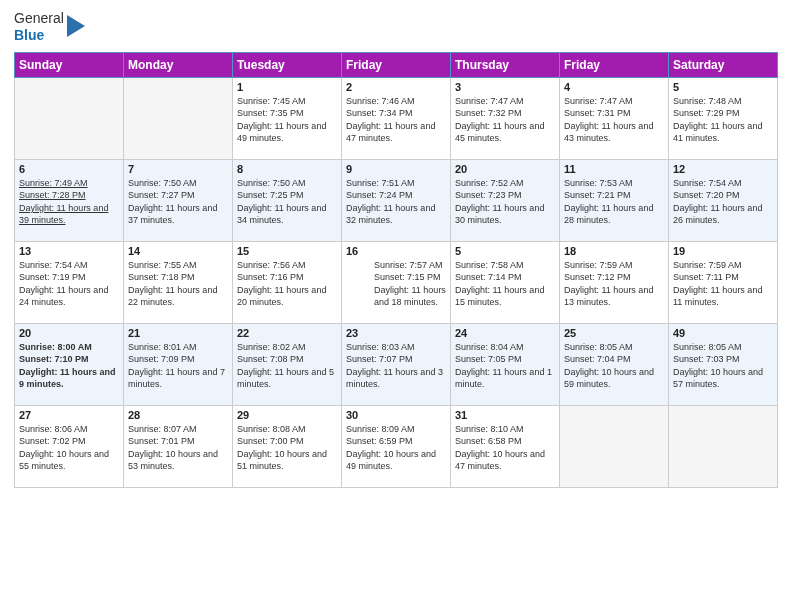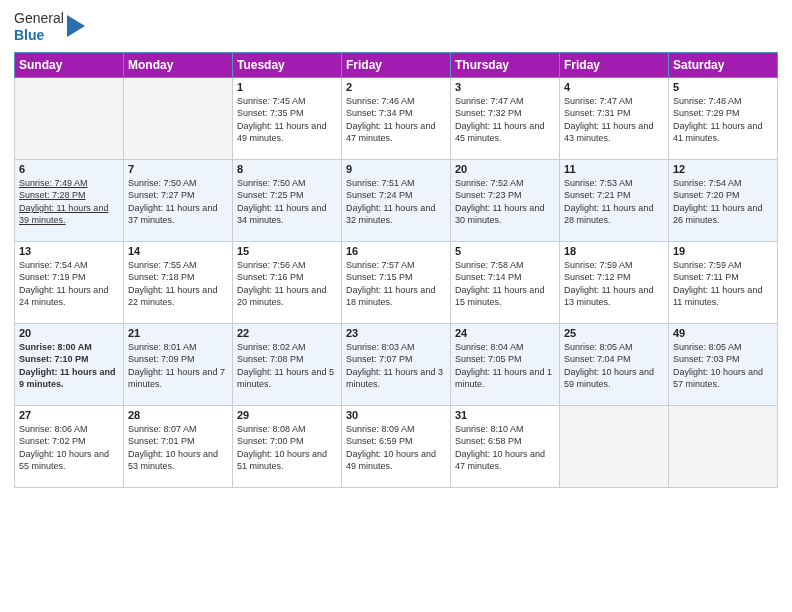--- a/index.html
+++ b/index.html
@@ -218,21 +218,21 @@
 Daylight: 11 hours and 22 minutes.</div>
           </td>
           <td>
             <span class="day-num">15</span>
             <div class="day-info" style="white-space: pre-line;">Sunrise: 7:56 AM
 Sunset: 7:16 PM
 Daylight: 11 hours and 20 minutes.</div>
           </td>
           <td>
             <span class="day-num">16</span>
-            <div class="day-info" style="white-space: pre-line;">Sunrise: 7:57 AM
+            <div class="day-info" style="white-space: pre-line; margin-left: 28px;">Sunrise: 7:57 AM
 Sunset: 7:15 PM
 Daylight: 11 hours and 18 minutes.</div>
           </td>
           <td>
             <span class="day-num">5</span>
             <div class="day-info" style="white-space: pre-line;">Sunrise: 7:58 AM
 Sunset: 7:14 PM
 Daylight: 11 hours and 15 minutes.</div>
           </td>
           <td>

